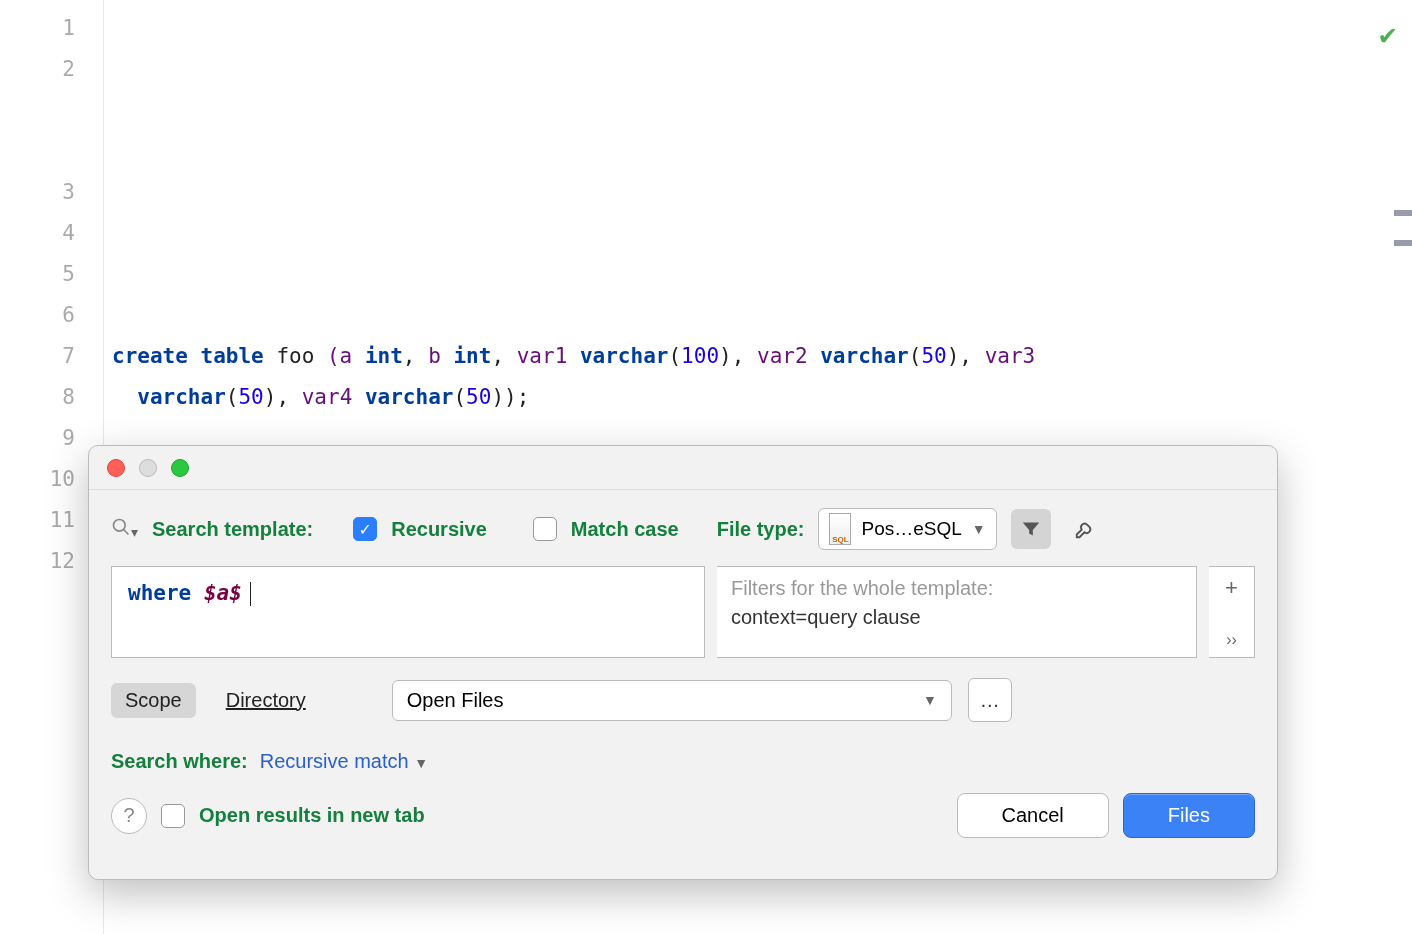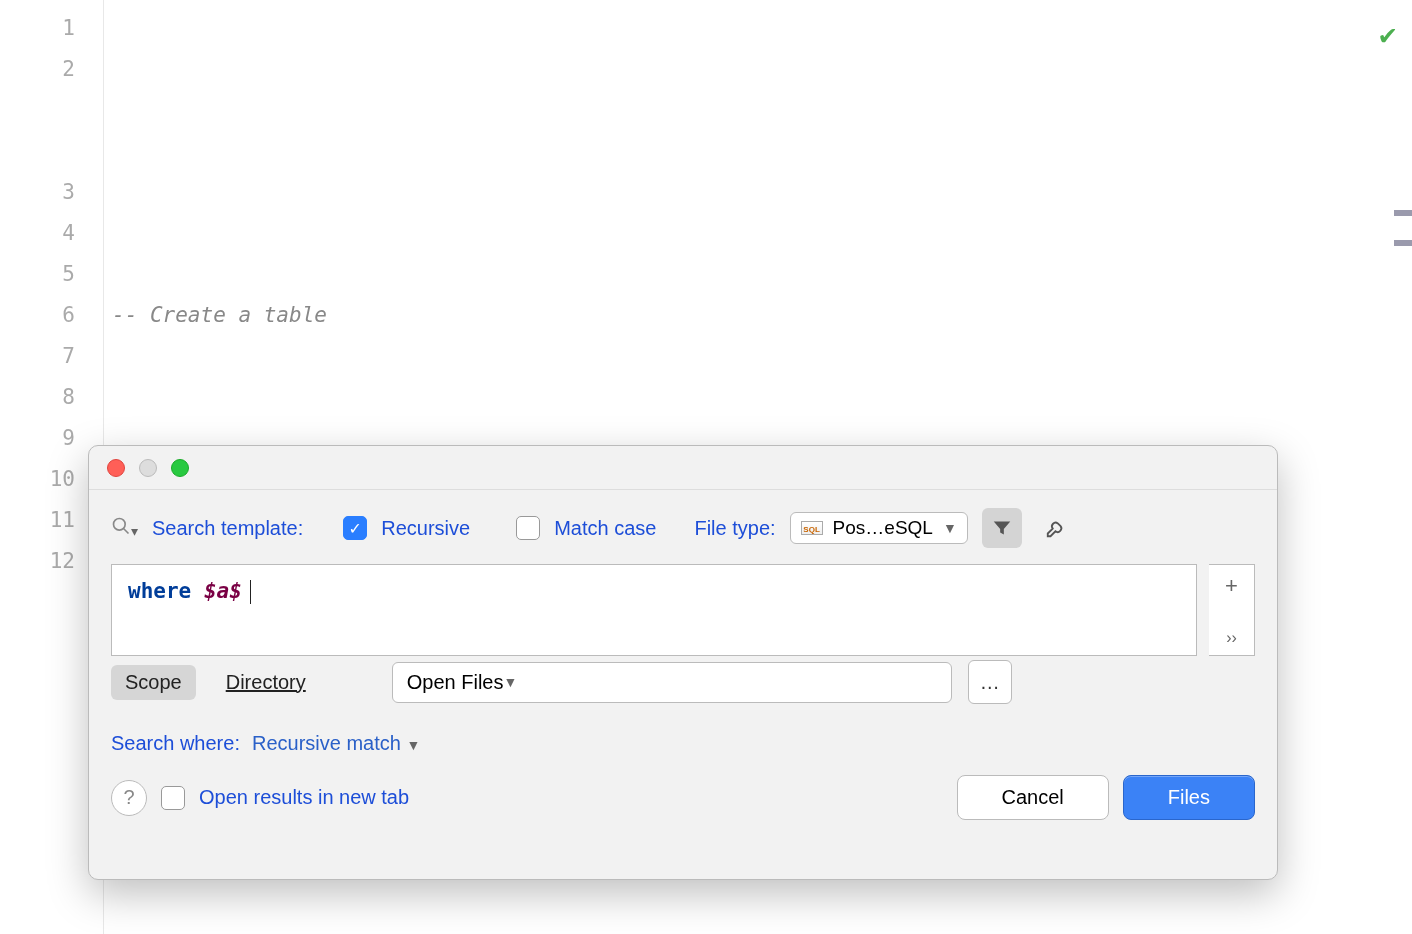--- a/index.html
+++ b/index.html
@@ -97,56 +97,56 @@
 .tl.green { background: #28c940; border:1px solid #1aab29; }
 .title { flex: 1; text-align: center; color: #444; font-size: 19px; }
 .dlg-body { padding: 18px 22px 14px 22px; }
 .row1 {
   display: flex;
   align-items: center;
   gap: 14px;
   margin-bottom: 16px;
 }
 .search-icon { color: #888; font-size: 20px; }
-.lbl { font-size: 20px; color: #1d4ed8; }
+.lbl { font-size: 20px; color: #15803d; font-weight: bold; }
 .chk {
   width: 24px; height: 24px;
   border: 1px solid #999;
   border-radius: 5px;
   display: inline-flex;
   align-items: center;
   justify-content: center;
   background: #fff;
 }
 .chk.checked { background: #2a7eff; border-color:#2a7eff; color:#fff; }
 .filetype {
   display: flex; align-items: center;
   border: 1px solid #bbb; background:#fff;
   border-radius: 6px;
   padding: 4px 10px; gap:10px;
   font-size: 19px;
 }
 .sql-icon {
-  width: 22px; height: 14px;
+  width: 22px; height: 32px;
   background: linear-gradient(#fff,#eee);
   border:1px solid #aaa;
   position:relative;
   font-size:8px;
   display:flex; align-items:flex-end; justify-content:center;
   color:#c86400; font-weight:bold;
 }
 .toolbtn {
   width: 40px; height: 40px;
   display: inline-flex; align-items:center; justify-content:center;
   border-radius: 6px;
   color:#555;
 }
 .toolbtn.active { background:#d4d4d4; }
 .row2 {
-  display:flex; gap:12px; margin-bottom:4px;
+  display:flex; gap:12px; margin-bottom:20px;
 }
 .template-input {
   flex:1;
   border:1px solid #bbb;
   background:#fff;
   padding:14px 16px;
   font-family:"Menlo",monospace;
   font-size:21px;
   height:92px;
 }
@@ -180,21 +180,21 @@
 .tab {
   font-size:20px; color:#222; padding:6px 14px;
   border-radius:6px;
 }
 .tab.active { background:#d6d6d6; }
 .tab:not(.active) { text-decoration:underline; }
 .scope-dd {
   flex:1; max-width:560px;
   border:1px solid #bbb; background:#fff; border-radius:6px;
   padding:8px 14px; font-size:20px;
-  display:flex; align-items:center;
+  display:flex; justify-content:space-between; align-items:center;
 }
 .moresq {
   width:44px; height:44px; border:1px solid #bbb; background:#fff;
   border-radius:6px; display:flex;align-items:center;justify-content:center;
   font-size:20px; color:#333;
 }
 .row4 { display:flex;align-items:center; gap:12px; font-size:20px; margin-bottom:20px;}
 .target-val { color:#2a60c8; }
 .row5 { display:flex; align-items:center; gap:14px; }
 .help {
@@ -229,21 +229,20 @@
     <div class="line-no">11</div>
     <div class="line-no">12</div>
   </div>
 
   <div class="code">
     <span class="check">✔</span>
     <div class="marker" style="top:210px"></div>
     <div class="marker" style="top:240px"></div>
     <div class="currentline" style="top:492px"></div>
 
-    <div class="code-line"><span class="cmt">-- Create a table</span></div>
 
     <div class="code-line" style="height:82px;white-space:normal;word-break:keep-all"><span class="kw">create table</span> <span class="punc">foo</span> <span class="id">(a</span> <span class="kw">int</span><span class="punc">, </span><span class="id">b</span> <span class="kw">int</span><span class="punc">, </span><span class="id">var1</span> <span class="kw">varchar</span><span class="punc">(</span><span class="num">100</span><span class="punc">), </span><span class="id">var2</span> <span class="kw">varchar</span><span class="punc">(</span><span class="num">50</span><span class="punc">), </span><span class="id">var3</span><br>&nbsp;&nbsp;<span class="kw">varchar</span><span class="punc">(</span><span class="num">50</span><span class="punc">), </span><span class="id">var4</span> <span class="kw">varchar</span><span class="punc">(</span><span class="num">50</span><span class="punc">));</span></div>
 
     <div class="code-line"><span class="cmt">-- Queries to run</span></div>
 
     <div class="code-line"><span class="kw">select</span> <span class="id">a</span> <span class="punc">+</span> <span class="id">b</span> <span class="kw">from</span> <span class="punc">foo</span> <span class="hl"><span class="kw">where</span> <span class="id">a</span> <span class="punc">+</span> <span class="id">var2</span></span><span class="punc">;</span></div>
 
     
 
     
@@ -300,20 +299,24 @@
         <svg width="22" height="22" viewBox="0 0 24 24" fill="none" stroke="#555" stroke-width="2">
             <path d="M14 7a4 4 0 0 0-5.6 5.6L3 18v3h3l5.4-5.4A4 4 0 0 0 17 10l-3-3z"></path>
           </svg>
       </div>
     </div>
 
     <div class="row2">
       <div class="template-input">
         <span class="kw2">where</span> <span class="var">$a$</span><span class="cursor"></span>
       </div>
+      <div class="filter-panel">
+        <div class="ph">Filters for the whole template:</div>
+        <div style="margin-top:6px">context=query clause</div>
+      </div>
       <div class="side-btns">
         <span style="font-size:22px">+</span>
         <span style="font-size:16px">››</span>
       </div>
     </div>
 
     <div class="row3">
       <span class="tab active">Scope</span>
       <span class="tab">Directory</span>
       <span style="width:40px"></span>

